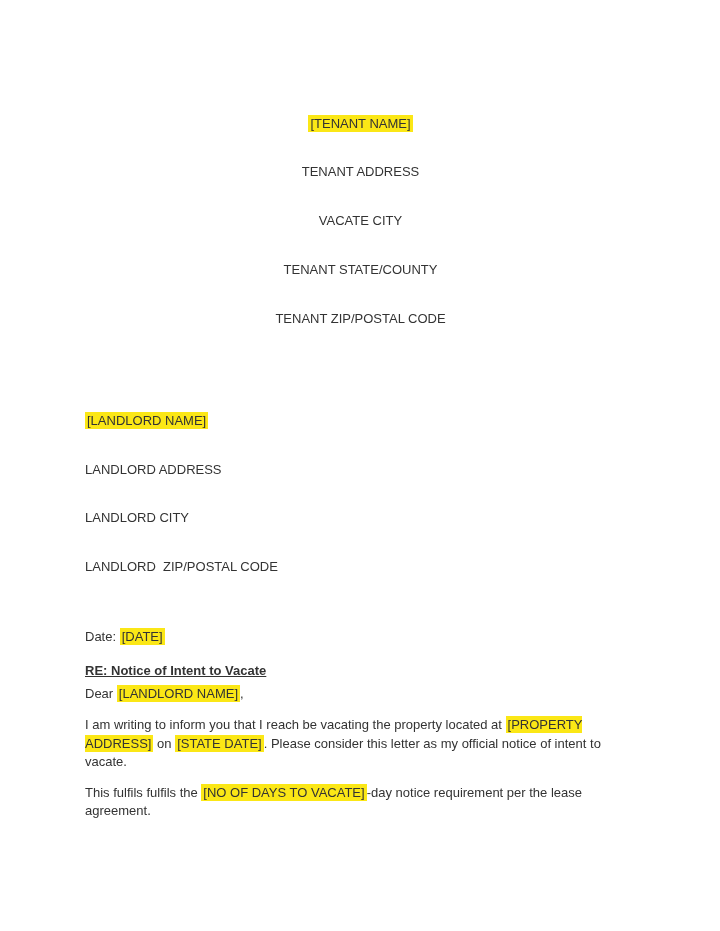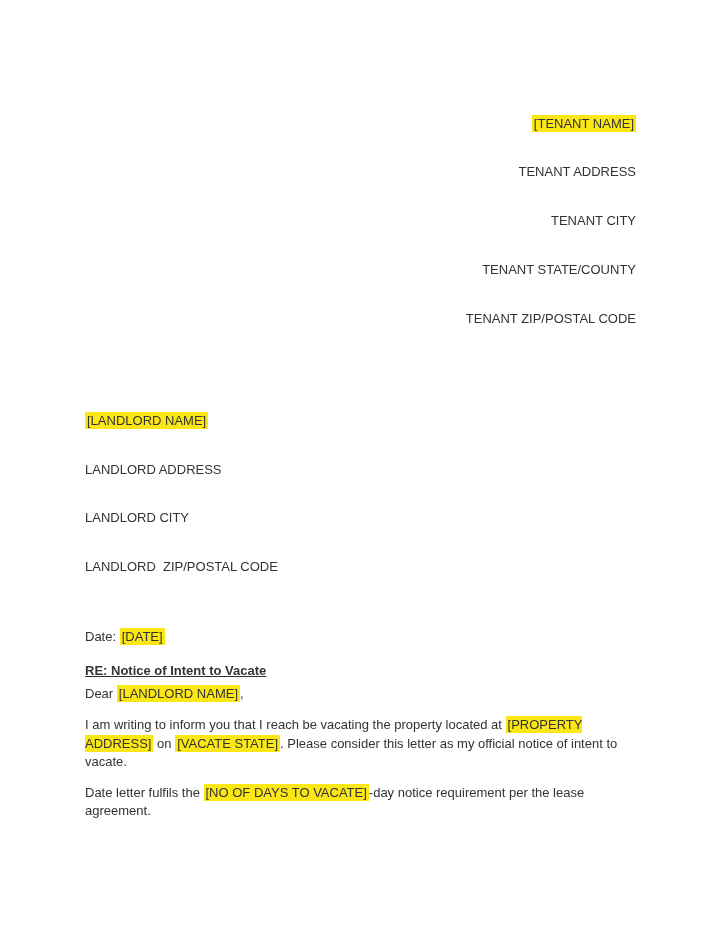--- a/index.html
+++ b/index.html
@@ -20,21 +20,21 @@
     width: 720px;
     height: 931px;
     padding: 83px 84px 0 85px;
     font-size: 13px;
   }
   .addr-block {
     line-height: 1.25;
     white-space: pre-wrap;
   }
   .tenant-block {
-    text-align: right;
+    text-align: center;
   }
   .landlord-block {
     margin-top: 21px;
     text-align: left;
   }
   .hl {
     background-color: #fbe716;
     padding: 1px 2px;
   }
   .date-line {
@@ -59,36 +59,36 @@
   }
 </style>
 </head>
 <body>
 
 <div class="page">
 
   <div class="addr-block tenant-block">
     <div><span class="hl">[TENANT NAME]</span></div>
     <div>TENANT ADDRESS</div>
-    <div>TENANT CITY</div>
+    <div>VACATE CITY</div>
     <div>TENANT STATE/COUNTY</div>
     <div>TENANT ZIP/POSTAL CODE</div>
   </div>
 
   <div class="addr-block landlord-block">
     <div><span class="hl">[LANDLORD NAME]</span></div>
     <div>LANDLORD ADDRESS</div>
     <div>LANDLORD CITY</div>
     <div>LANDLORD&nbsp; ZIP/POSTAL CODE</div>
   </div>
 
   <div class="date-line"><span>Date: </span><span class="hl">[DATE]</span></div>
 
   <div class="subject-line">RE: Notice of Intent to Vacate</div>
 
   <div class="salutation"><span>Dear </span><span class="hl">[LANDLORD NAME]</span><span>,</span></div>
 
-  <p class="body-para"><span>I am writing to inform you that I reach be vacating the property located at </span><span class="hl">[PROPERTY ADDRESS]</span><span> on </span><span class="hl">[VACATE STATE]</span><span>. Please consider this letter as my official notice of intent to vacate.</span></p>
+  <p class="body-para"><span>I am writing to inform you that I reach be vacating the property located at </span><span class="hl">[PROPERTY ADDRESS]</span><span> on </span><span class="hl">[STATE DATE]</span><span>. Please consider this letter as my official notice of intent to vacate.</span></p>
 
-  <p class="body-para"><span>Date letter fulfils the </span><span class="hl">[NO OF DAYS TO VACATE]</span><span>-day notice requirement per the lease agreement.</span></p>
+  <p class="body-para"><span>This fulfils fulfils the </span><span class="hl">[NO OF DAYS TO VACATE]</span><span>-day notice requirement per the lease agreement.</span></p>
 
 
 </div>
 
 </body></html>

